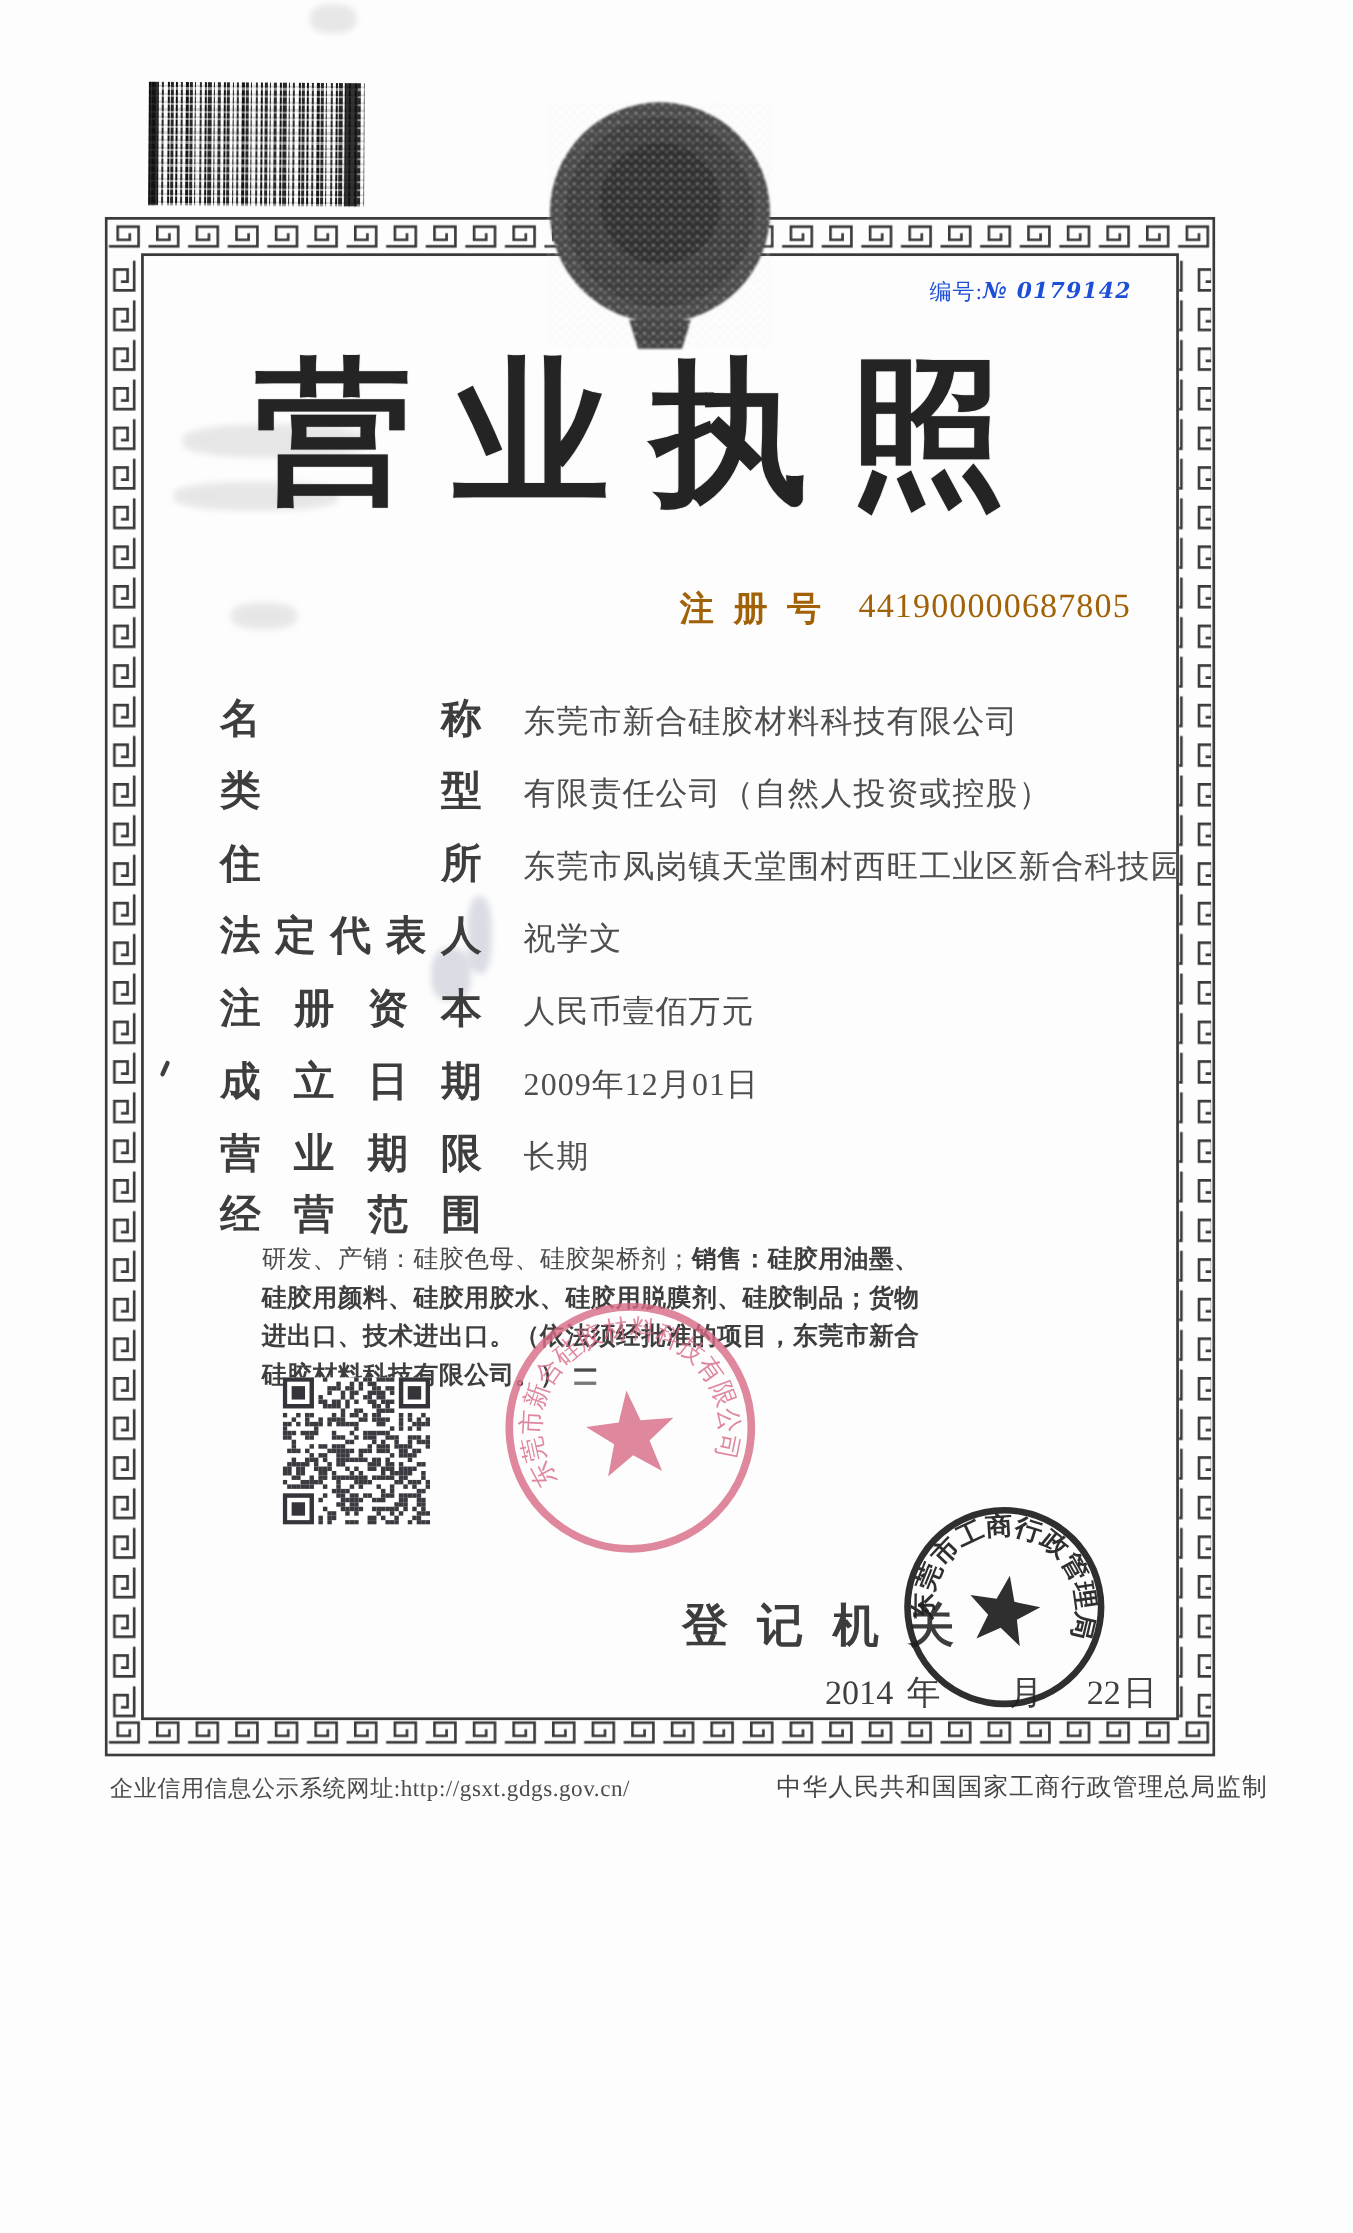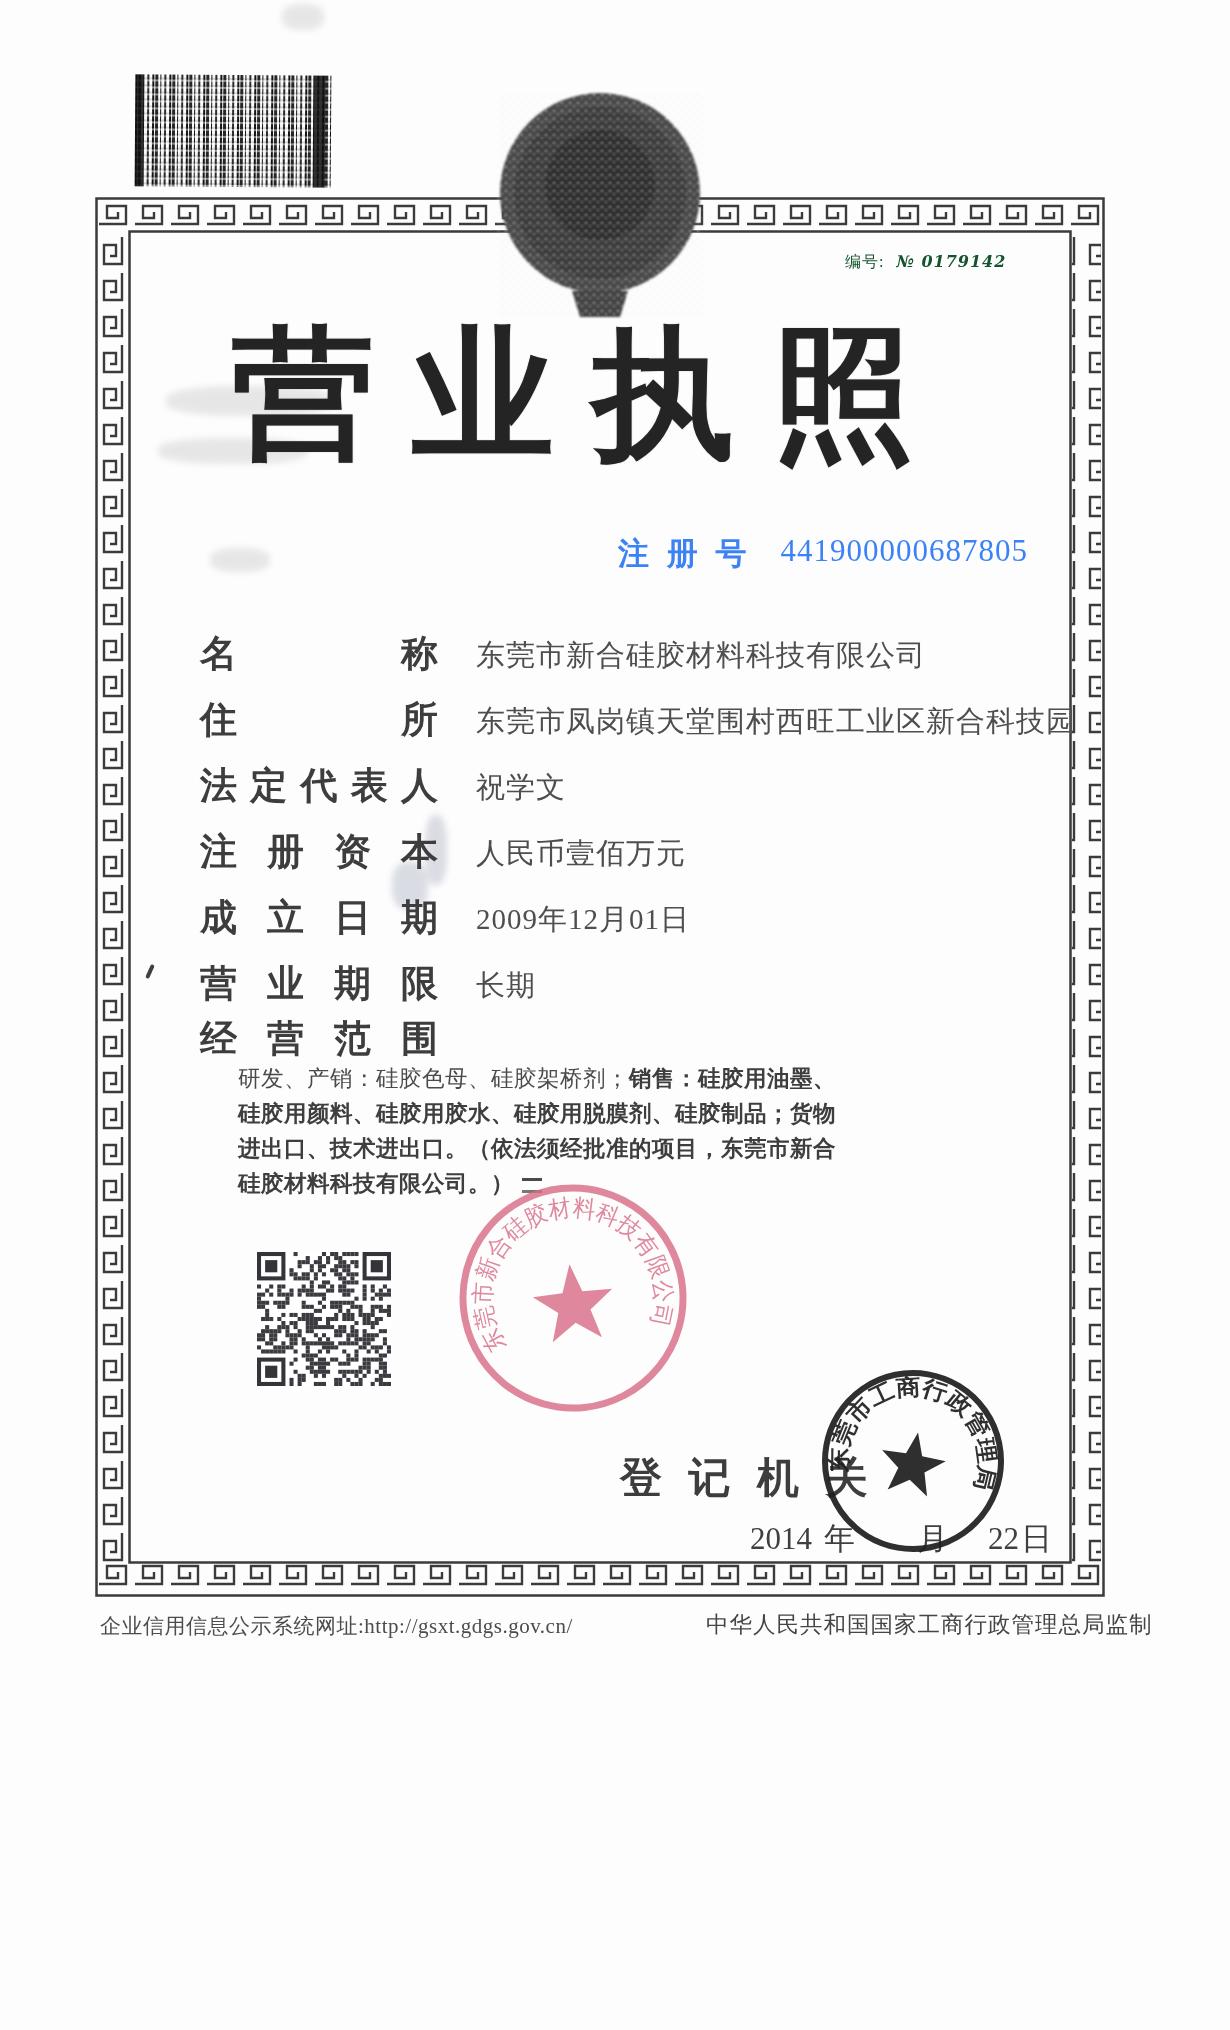--- a/index.html
+++ b/index.html
@@ -18,31 +18,31 @@
 
   
   .emblem{position:absolute;left:488px;top:85px;z-index:3;filter:blur(1.1px) contrast(1.05);}
 
   
   .frame{position:absolute;left:95px;top:197px;z-index:1;}
 
   .content{position:absolute;inset:0;z-index:2;}
 
   
-  .serial{position:absolute;left:845px;top:252px;font-size:16px;color:#14532d;display:flex;gap:12px;letter-spacing:1px;}
+  .serial{position:absolute;left:845px;top:252px;font-size:20px;color:#1d4ed8;display:flex;letter-spacing:1px;}
   .serial .no{font-family:"DejaVu Serif",serif;font-weight:600;font-style:italic;}
 
   
   .doc-title{position:absolute;left:95px;top:316px;width:1010px;text-align:center;
     font-family:"Liberation Sans",sans-serif;font-size:142px;line-height:1.1;font-weight:900;
     letter-spacing:38px;padding-right:16px;box-sizing:border-box;color:#242424;
     text-shadow:0 0 1px rgba(60,60,60,.6);}
 
   
-  .reg-line{position:absolute;left:618px;top:533px;display:flex;gap:34px;font-size:31px;color:#3b82f6;}
+  .reg-line{position:absolute;left:618px;top:533px;display:flex;gap:34px;font-size:31px;color:#a16207;}
   .reg-line .lbl{word-spacing:10px;font-weight:600;}
   .reg-line .val{font-family:"Liberation Serif",serif;letter-spacing:1px;}
 
   
   .rows{position:absolute;left:200px;top:610px;width:885px;}
   .row{display:flex;align-items:flex-end;height:66px;}
   .row-label{width:238px;flex-shrink:0;font-size:37px;font-weight:700;color:#3d3d3d;
     line-height:1.15;text-align:justify;text-align-last:justify;}
   .row-value{margin-left:38px;font-size:29px;color:#4e4e4e;letter-spacing:1px;white-space:nowrap;}
   .row.scope{height:auto;align-items:flex-start;margin-top:12px;flex-direction:column;}
@@ -134,20 +134,24 @@
 
     <div class="reg-line">
       <span class="lbl">注 册 号</span>
       <span class="val">441900000687805</span>
     </div>
 
     <div class="rows">
       <div class="row">
         <span class="row-label">名称</span>
         <span class="row-value">东莞市新合硅胶材料科技有限公司</span>
+      </div>
+      <div class="row">
+        <span class="row-label">类型</span>
+        <span class="row-value">有限责任公司（自然人投资或控股）</span>
       </div>
       <div class="row">
         <span class="row-label">住所</span>
         <span class="row-value">东莞市凤岗镇天堂围村西旺工业区新合科技园</span>
       </div>
       <div class="row">
         <span class="row-label">法定代表人</span>
         <span class="row-value">祝学文</span>
       </div>
       <div class="row">

